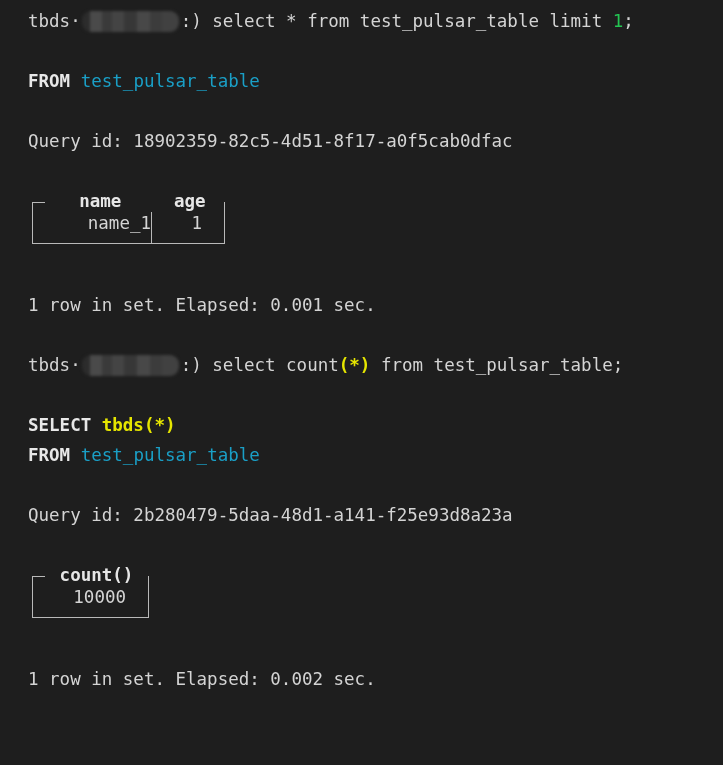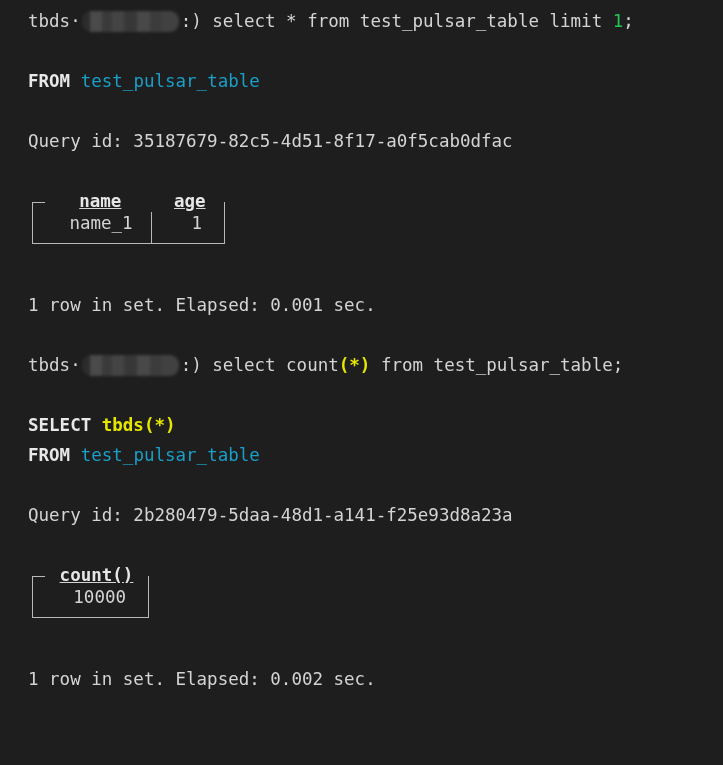--- a/index.html
+++ b/index.html
@@ -78,21 +78,20 @@
   }
   .rtable .hdr-row {
     position: absolute;
     top: -13px;
     left: 12px;
     right: 0;
     display: flex;
     height: 22px;
     line-height: 22px;
     pointer-events: none;
-    text-decoration: underline;
   }
   .rtable .hdr {
     font-weight: bold;
     font-size: 17.5px;
     color: #e6e6e6;
     text-align: center;
     background: #1e1e1e;
     box-sizing: border-box;
   }
   .rtable .hdr span {
@@ -106,21 +105,21 @@
   }
   .rtable .cell {
     box-sizing: border-box;
     font-size: 17.5px;
     color: #d4d4d4;
     white-space: pre;
   }
   .rtable .cell + .cell { border-left: 1px solid #b9b9b9; }
 
   
-  #table-row-1 .c0 { width: 118px; text-align: center; padding-left: 18px; }
+  #table-row-1 .c0 { width: 118px; text-align: right; padding-left: 18px; }
   #table-row-1 .c1 { width: 73px;  text-align: right; padding-right: 22px; }
   #table-hdr-1 .h0 { width: 118px; }
   #table-hdr-1 .h1 { width: 73px; }
 
   
   #table-row-2 .c0 { width: 115px; text-align: right; padding-right: 22px; }
   #table-hdr-2 .h0 { width: 115px; }
 </style>
 </head>
 <body>
@@ -130,21 +129,21 @@
   <div class="prompt-line"><span>tbds·</span><span class="redacted"></span><span class="plain">:)</span><span class="plain"> </span><span class="plain">select </span><span class="plain">* </span><span class="plain">from </span><span class="plain">test_pulsar_table </span><span class="plain">limit </span><span class="num">1</span><span class="plain">;</span></div>
 
   <div class="blank"></div>
 
 
   <div class="line"><span class="kw">FROM</span><span class="plain"> </span><span class="ident">test_pulsar_table</span></div>
 
 
   <div class="blank"></div>
 
-  <div class="line"><span class="plain">Query id: </span><span class="plain">35187679-82c5-4d51-8f17-a0f5cab0dfac</span></div>
+  <div class="line"><span class="plain">Query id: </span><span class="plain">18902359-82c5-4d51-8f17-a0f5cab0dfac</span></div>
 
   <div class="blank"></div>
   <div class="half-blank"></div>
 
   <div class="table-wrap">
     <div class="rtable">
       <div class="hdr-row" id="table-hdr-1">
         <div class="hdr h0"><span>name</span></div>
         <div class="hdr h1"><span>age</span></div>
       </div>

